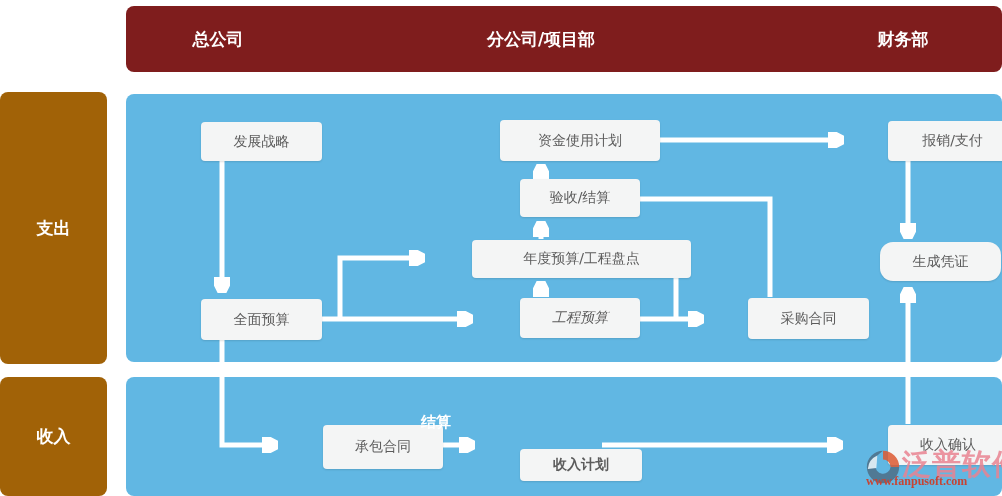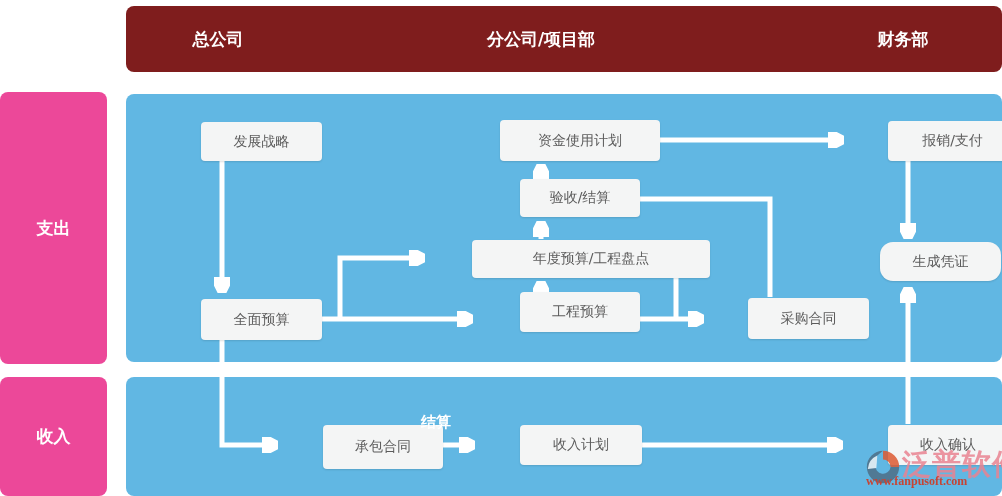--- a/index.html
+++ b/index.html
@@ -32,21 +32,21 @@
     white-space: nowrap;
   }
   .col-label.c1 { left: 92px; }
   .col-label.c2 { left: 415px; }
   .col-label.c3 { left: 777px; font-family: Liberation Mono, monospace; }
 
   .row-header {
     position: absolute;
     left: 0;
     width: 107px;
-    background: #ec4899;
+    background: #a16207;
     border-radius: 8px;
     display: flex;
     align-items: center;
     justify-content: center;
     color: #ffffff;
     font-size: 17px;
     font-weight: bold;
   }
   .row-expense { top: 92px;  height: 272px; }
   .row-income  { top: 377px; height: 119px; }
@@ -151,28 +151,28 @@
     <path d="M222,340 V445 H277" marker-end="url(#ah)"></path>
     <path d="M403,445 H474" marker-end="url(#ah)"></path>
     <path d="M602,445 H842" marker-end="url(#ah)"></path>
     <path d="M908,424 V288" marker-end="url(#ah)"></path>
   </svg>
 
   <div class="node" style="left:161px; top:122px; width:121px; height:39px;">发展战略</div>
   <div class="node" style="left:460px; top:120px; width:160px; height:41px;">资金使用计划</div>
   <div class="node" style="left:848px; top:121px; width:129px; height:40px;">报销/支付</div>
   <div class="node" style="left:480px; top:179px; width:120px; height:38px;">验收/结算</div>
-  <div class="node" style="left:432px; top:240px; width:238px; height:38px;">年度预算/工程盘点</div>
+  <div class="node" style="left:432px; top:240px; width:219px; height:38px;">年度预算/工程盘点</div>
   <div class="node" style="left:840px; top:242px; width:121px; height:39px;border-radius:13px;">生成凭证</div>
   <div class="node" style="left:161px; top:299px; width:121px; height:41px;">全面预算</div>
-  <div class="node" style="left:480px; top:292px; width:120px; height:40px;">工程预算</div>
+  <div class="node" style="left:480px; top:298px; width:120px; height:40px;font-style:italic;">工程预算</div>
   <div class="node" style="left:708px; top:298px; width:121px; height:41px;">采购合同</div>
 
   <div class="node" style="left:283px; top:425px; width:120px; height:44px;">承包合同</div>
-  <div class="node" style="left:480px; top:425px; width:122px; height:40px;">收入计划</div>
+  <div class="node" style="left:480px; top:449px; width:122px; height:32px;font-weight:bold;">收入计划</div>
   <div class="node" style="left:848px; top:425px; width:120px; height:40px;">收入确认</div>
 
   <div class="edge-label">结算</div>
 
   <div class="watermark">
     <svg class="wm-logo" viewBox="0 0 40 40" xmlns="http://www.w3.org/2000/svg">
       <path d="M37,20 A17,17 0 0,0 20,3 L20,12 A8,8 0 0,1 28,20 Z" fill="#dd5a33"></path>
       <path d="M20,3 A17,17 0 1,0 37,20 L28,20 A8,8 0 1,1 12,18 L14,8 Z" fill="#4e6f87"></path>
       <path d="M14,8 A17,17 0 0,0 4,22 L13,21 Z" fill="#ffffff" opacity="0.9"></path>
     </svg>

